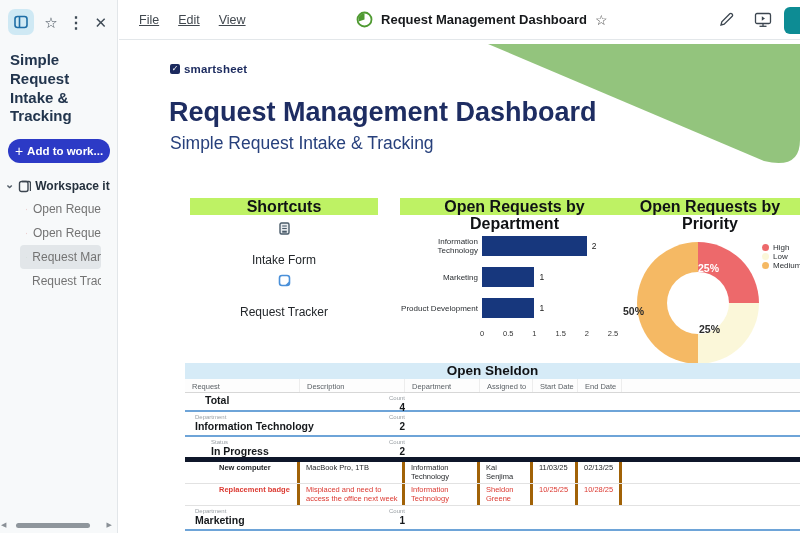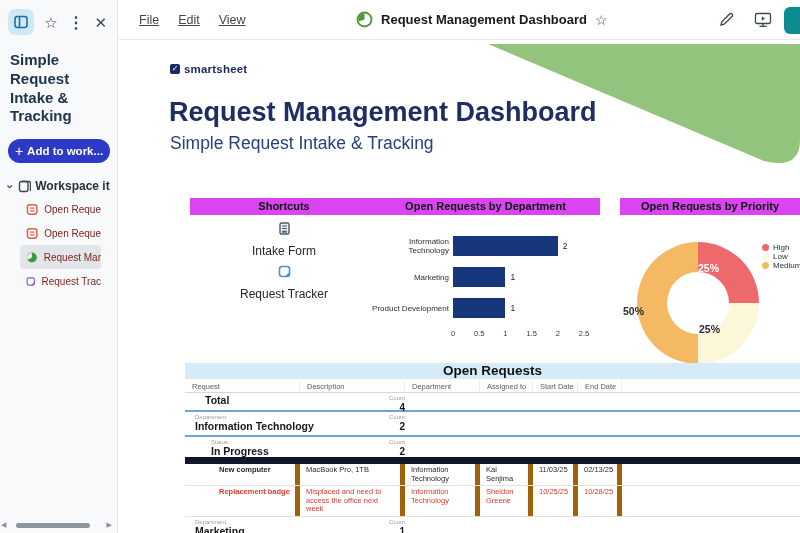--- a/index.html
+++ b/index.html
@@ -16,21 +16,21 @@
   .sb-title { margin:16px 10px 0 10px; font-size:15px; line-height:1.25; font-weight:800; color:#22354d; }
   .add-btn { display:flex; align-items:center; justify-content:center; gap:4px; margin:13px 8px 0 8px;
              width:102px; height:24px; border:none; border-radius:13px; background:#2c3ac6; color:#fff;
              font-family:inherit; font-size:11.5px; font-weight:700; cursor:pointer; }
   .add-btn .plus { font-size:14px; font-weight:400; line-height:14px; }
   .tree { margin-top:12px; }
   .tree-root { display:flex; align-items:center; gap:4px; height:22px; padding-left:5px;
                font-size:12px; font-weight:700; color:#25313d; white-space:nowrap; overflow:hidden; cursor:pointer; }
   .chev { color:#55606a; font-size:11px; line-height:10px; margin-top:-4px; }
   .tree-item { display:flex; align-items:center; gap:6px; height:24px; margin:0 16px 0 20px; padding-left:6px;
-               font-size:10px; color:#7f1d1d; white-space:nowrap; overflow:hidden; cursor:pointer; border-radius:4px; }
+               font-size:12px; color:#737373; white-space:nowrap; overflow:hidden; cursor:pointer; border-radius:4px; }
   .tree-item.selected { background:#e2e6e9; }
   .sb-scroll { position:absolute; bottom:3px; left:0; width:100%; height:8px; }
   .sb-thumb { position:absolute; left:16px; top:1px; width:74px; height:5px; border-radius:3px; background:#8f969c; cursor:pointer; }
   .sb-arrow { position:absolute; top:-1px; font-size:7px; color:#8a9096; cursor:pointer; }
   .sb-arrow.left { left:1px; } .sb-arrow.right { right:5px; }
 
   
   .topbar { position:absolute; left:119px; top:0; width:681px; height:40px; background:#fff;
             border-bottom:1px solid #e3e7ea; display:flex; align-items:center; }
   .menus { display:flex; gap:19px; padding-left:20px; font-size:12.5px; color:#40474e; }
@@ -46,30 +46,30 @@
   
   .main { position:absolute; left:119px; top:41px; width:681px; height:492px; background:#fff; overflow:hidden; }
   .green-shape { position:absolute; right:0; top:3px; width:314px; height:132px; pointer-events:none; }
   .ss-logo { position:absolute; left:51px; top:22px; display:flex; align-items:center; gap:4px; }
   .ss-logo-box { width:10px; height:10px; background:#1b2a5e; border-radius:2px; color:#fff; font-size:8px;
                  line-height:10px; text-align:center; }
   .ss-logo-text { font-size:11.5px; font-weight:700; color:#1b2a5e; letter-spacing:.2px; }
   .dash-title { position:absolute; left:50px; top:56px; font-size:27px; font-weight:800; color:#1e2d62; }
   .dash-sub { position:absolute; left:51px; top:92px; font-size:17.5px; font-weight:400; color:#27407c; }
 
-  .panel-h { height:17px; background:#d946ef; text-align:center; font-size:11px; font-weight:800;
+  .panel-h { height:17px; background:#bef264; text-align:center; font-size:16px; font-weight:800;
              color:#101215; line-height:17px; }
 
   
   .p-shortcuts { position:absolute; left:71px; top:157px; width:188px; }
   .shortcut { display:flex; flex-direction:column; align-items:center; margin-top:7px; cursor:pointer; }
-  .shortcut-label { font-size:12px; color:#23272b; margin-top:9px; }
-
-  
-  .p-dept { position:absolute; left:252px; top:157px; width:229px; }
+  .shortcut-label { font-size:12px; color:#23272b; margin-top:18px; }
+
+  
+  .p-dept { position:absolute; left:281px; top:157px; width:229px; }
   .bar-rows { margin-top:21px; }
   .bar-row { display:flex; align-items:center; height:20px; margin-bottom:11px; }
   .bar-cat { width:78px; margin-right:4px; text-align:right; font-size:8px; color:#2b2f33; }
   .bar-fill { height:20px; }
   .bar-val { font-size:8.5px; color:#222; margin-left:5px; }
   .bar-ticks { position:relative; height:10px; margin-left:82px; }
   .bar-tick { position:absolute; transform:translateX(-50%); font-size:7.5px; color:#333; }
 
   
   .p-priority { position:absolute; left:501px; top:157px; width:180px; }
@@ -94,25 +94,25 @@
   .c0{width:115px;} .c1{width:105px;} .c2{width:75px;} .c3{width:53px;} .c4{width:45px;} .c5{width:44px;}
   .cf{flex:1; border-right:none !important;}
   .g-row { position:relative; min-height:25px; padding-top:2px; }
   .g-row.total { min-height:19px; }
   .tiny { display:block; font-size:6px; color:#9aa0a5; line-height:7px; }
   .g-name { font-size:10.5px; font-weight:800; color:#15181b; line-height:11px; }
   .g-count { position:absolute; left:158px; top:2px; width:62px; text-align:right; }
   .g-val { font-size:10px; font-weight:800; color:#15181b; line-height:11px; }
   .d-row { display:flex; }
   .d-row div { font-size:7.5px; color:#26292c; padding:2px 4px 2px 6px; line-height:8.5px;
-               border-right:5px solid #a16207; }
+               border-right:3px solid #a16207; }
   .d-row div:first-child { font-weight:700; padding-left:34px; }
   .d-row.red div { color:#dc3a32; }
   .sep-blue { border-bottom:2px solid #6ea4d8; }
-  .sep-light { border-bottom:7px solid #0f172a; }
+  .sep-light { border-bottom:5px solid #0f172a; }
   .sep-gray { border-bottom:1px solid #e2e2e2; }
 </style>
 </head>
 <body>
 
 <div class="app">
 
   <aside class="sidebar">
     <div class="sb-icons">
       <div class="sb-logo">
@@ -293,21 +293,21 @@
             </div>
             <div class="legend-item">
               <span class="legend-dot" style="background: rgb(245, 185, 100);"></span>
               <span class="legend-text">Medium</span>
             </div>
           </div>
       </div>
     </section>
 
     <section class="tbl">
-      <div class="tbl-title">Open Requests</div>
+      <div class="tbl-title">Open Sheldon</div>
       <div class="tbl-head" id="tbl-head">
           <div class="c0">Request</div>
           <div class="c1">Description</div>
           <div class="c2">Department</div>
           <div class="c3">Assigned to</div>
           <div class="c4">Start Date</div>
           <div class="c5">End Date</div>
           <div class="cf"></div>
         </div>
       <div id="tbl-body">

